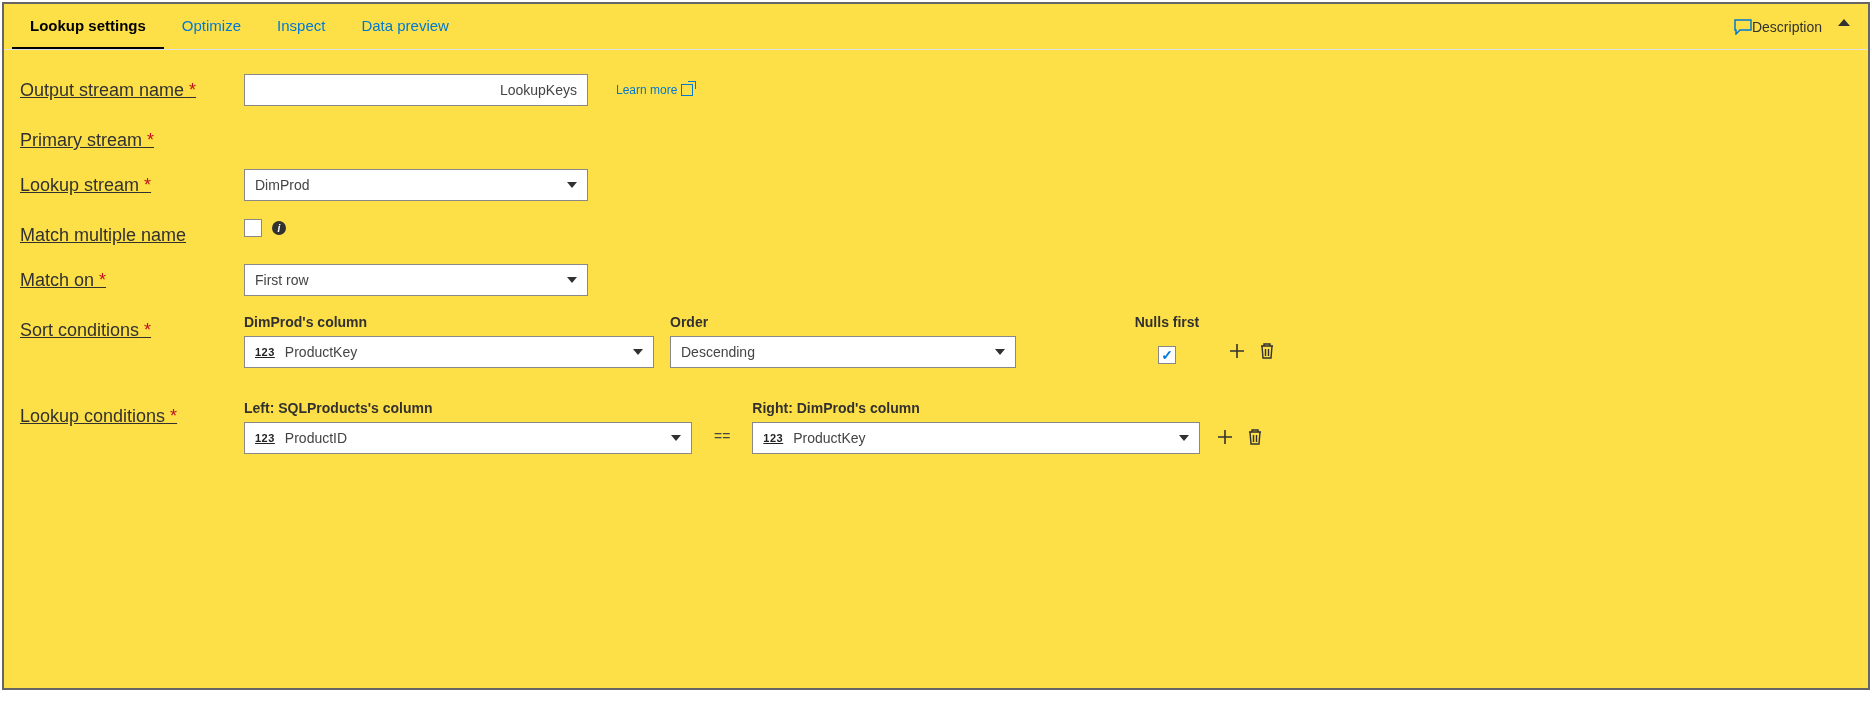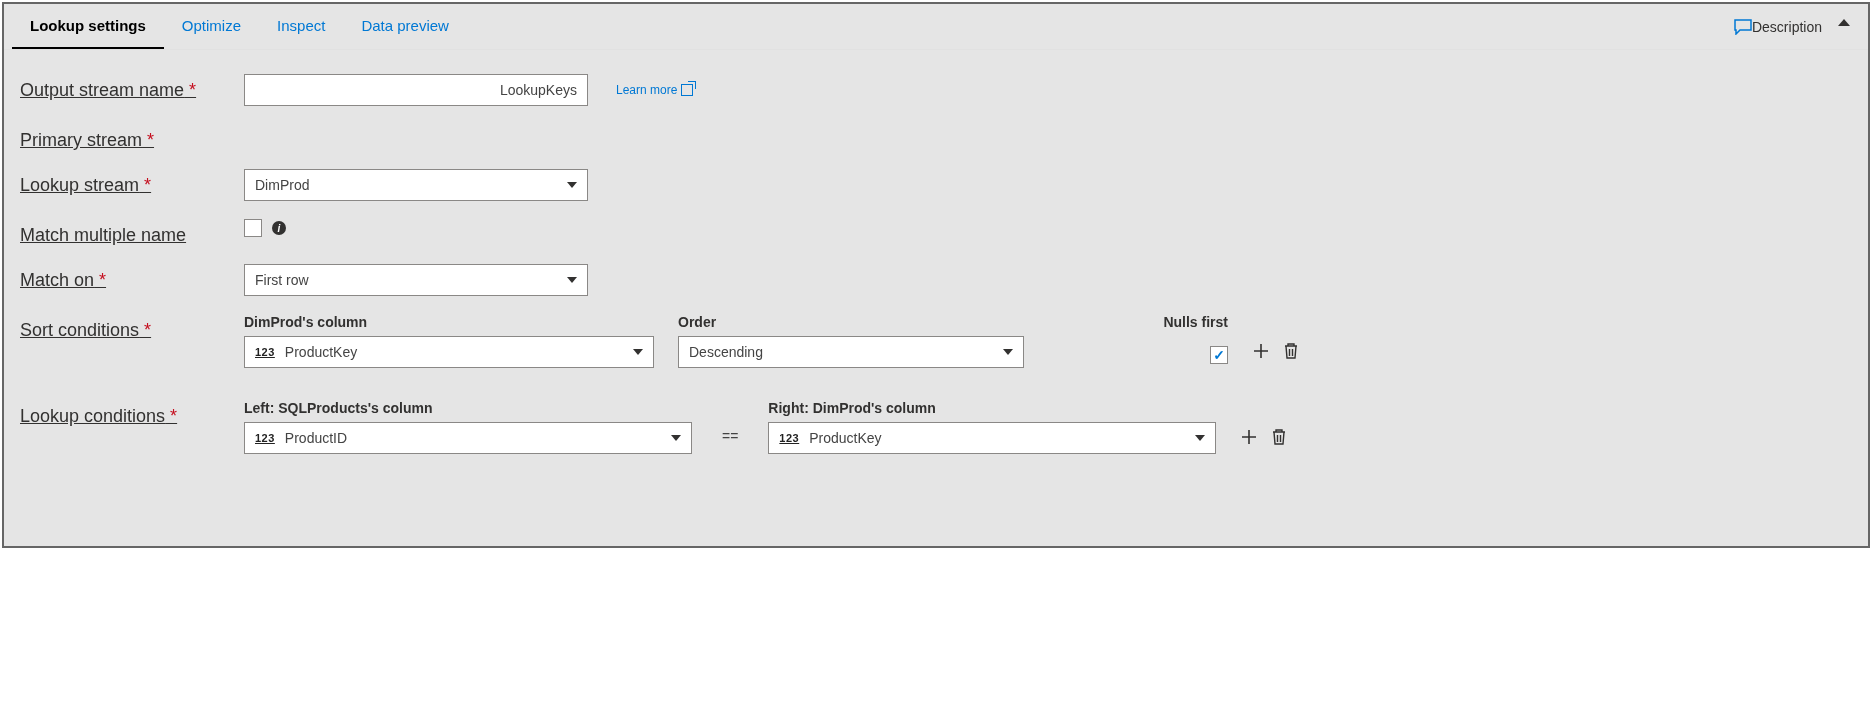--- a/index.html
+++ b/index.html
@@ -6,24 +6,24 @@
   html, body {
     margin: 0; padding: 0;
     font-family: "Segoe UI", -apple-system, BlinkMacSystemFont, sans-serif;
     font-size: 14px;
     color: #323130;
     background: #ffffff;
   }
   .window {
     border: 2px solid #666;
     width: 1868px;
-    height: 546px;
+    height: 688px;
     margin: 2px;
     position: relative;
-    background: #e5e5e5;
+    background: #fde047;
   }
   .tabs {
     display: flex;
     align-items: center;
     border-bottom: 1px solid #e1e1e1;
     padding: 0 8px;
     height: 46px;
   }
   .tab {
     padding: 0 18px;
@@ -155,22 +155,22 @@
     width: 7px; height: 7px;
     border-top: 1.5px solid #0078d4;
     border-right: 1.5px solid #0078d4;
   }
   .column-group { display: flex; flex-direction: column; gap: 6px; }
   .column-label {
     font-size: 14px;
     font-weight: 600;
     color: #323130;
   }
-  .sort-area { display: flex; gap: 24px; align-items: flex-start; }
-  .nulls-col { display: flex; flex-direction: column; align-items: flex-end; gap: 16px; width: 90px; }
+  .sort-area { display: flex; gap: 16px; align-items: flex-start; }
+  .nulls-col { display: flex; flex-direction: column; align-items: center; gap: 16px; width: 90px; }
   .actions { display: flex; gap: 12px; align-items: center; margin-top: 28px; }
   .icon-btn {
     width: 18px; height: 18px;
     display: inline-flex;
     align-items: center;
     justify-content: center;
     cursor: pointer;
     color: #323130;
   }
   .eq-sign {

